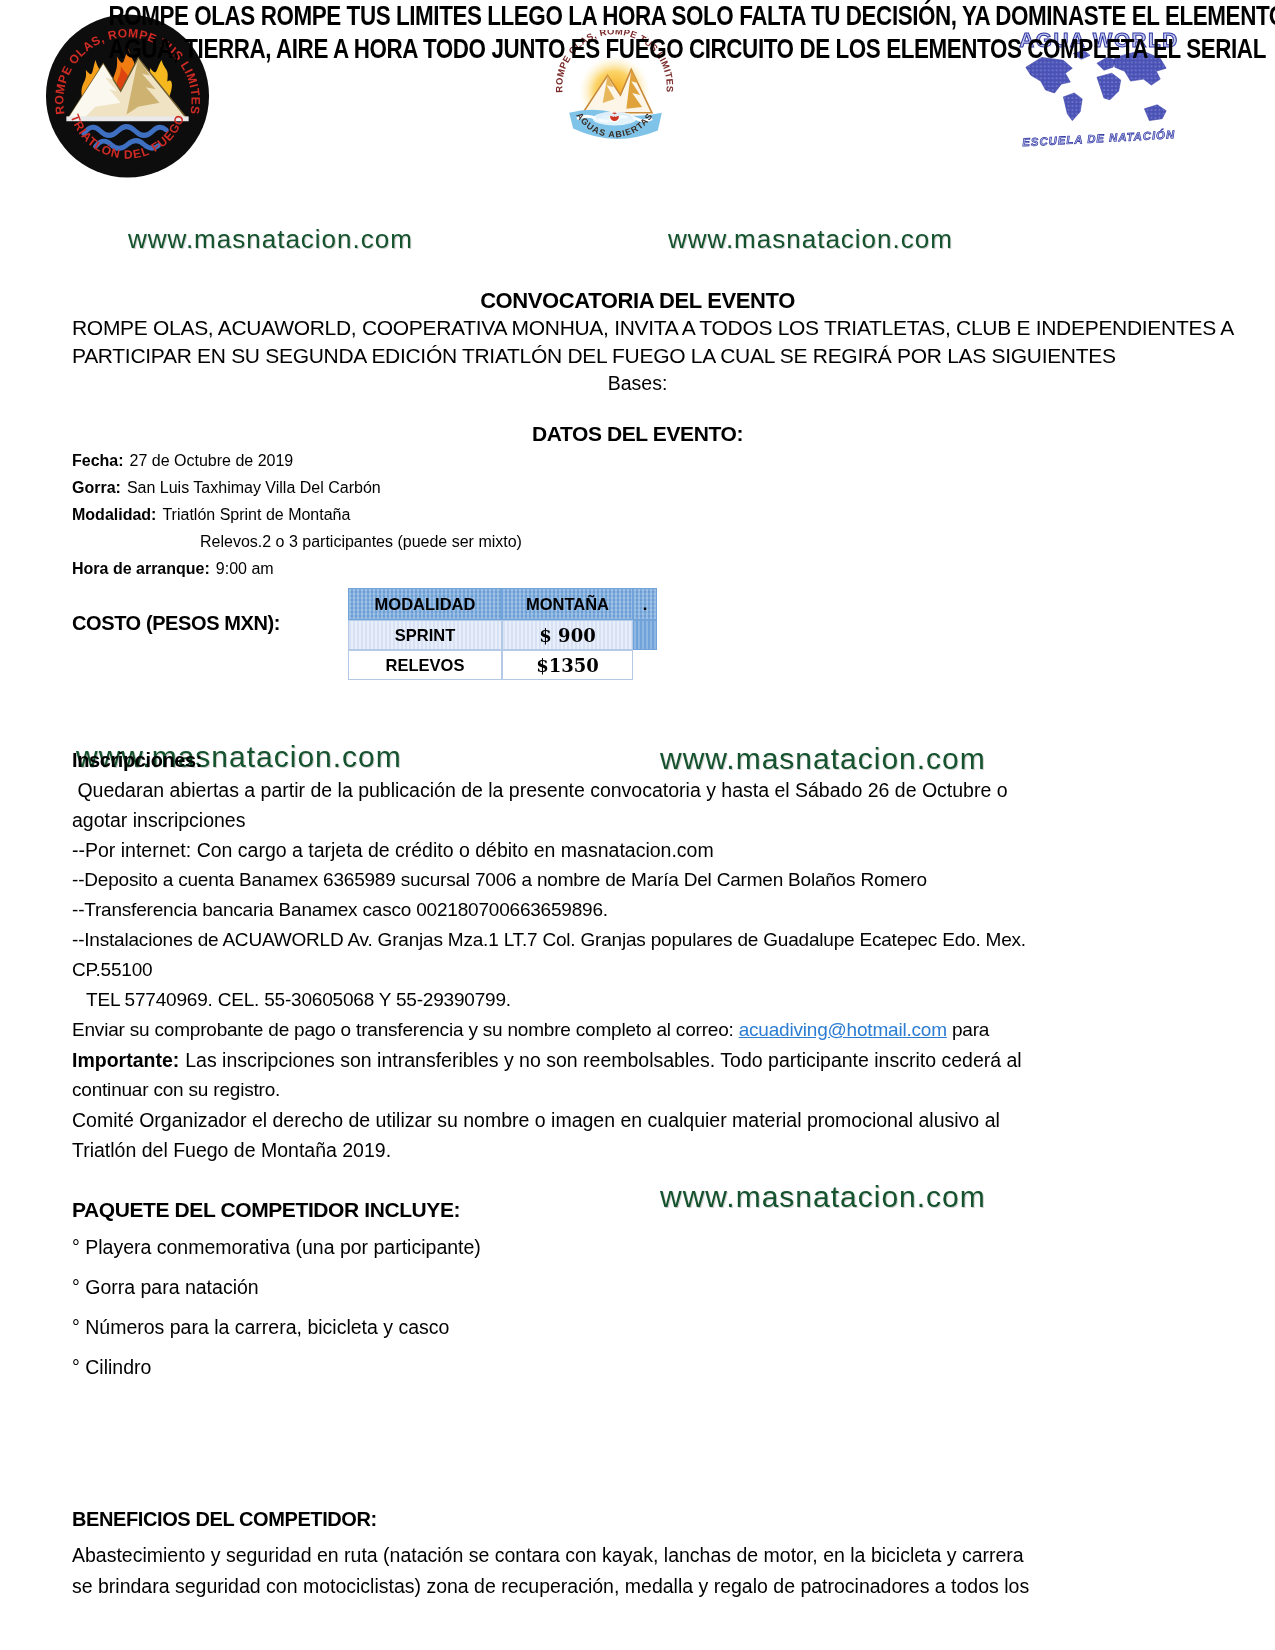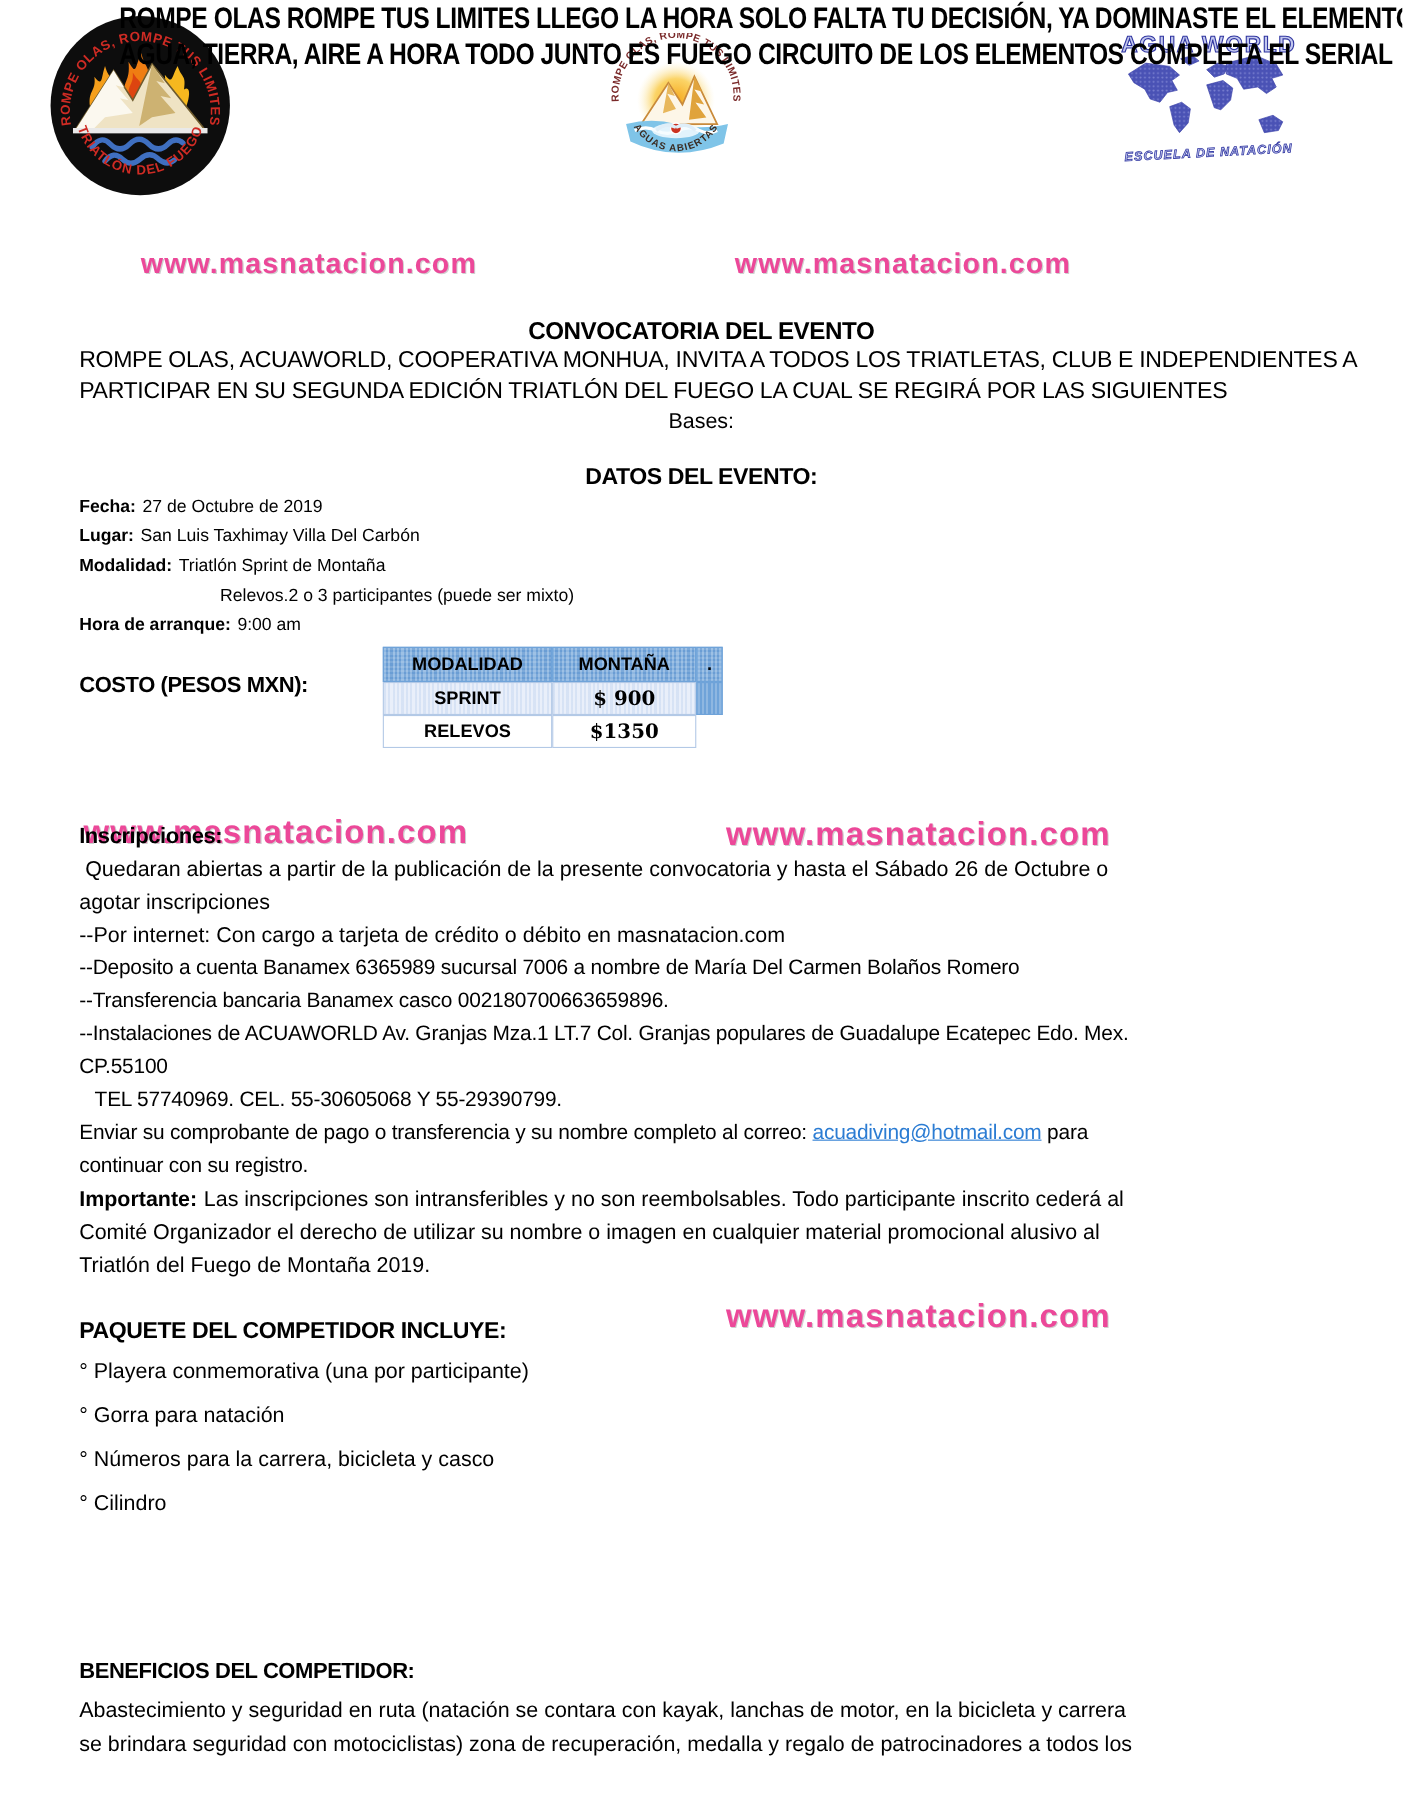--- a/index.html
+++ b/index.html
@@ -5,22 +5,22 @@
   html,body { margin:0; padding:0; background:#ffffff; }
   #page {
     position:relative; width:1275px; height:1650px; background:#ffffff;
     font-family:"Liberation Sans", sans-serif; color:#000; overflow:hidden;
   }
   .abs { position:absolute; }
   .z1 { z-index:1; }
 
   
   .wm {
-    position:absolute; z-index:0; font-weight:bold; letter-spacing:1px;
-    color:#ec4899; text-shadow:1px 1px 0 #cfcfcf; white-space:pre;
+    position:absolute; z-index:0; font-weight:normal; letter-spacing:1px;
+    color:#14532d; text-shadow:1px 1px 0 #cfcfcf; white-space:pre;
   }
   .wm-sm { font-size:26px; }
   .wm-lg { font-size:30px; }
 
   
   .logo-svg { display:block; }
 
   
   #title { left:0; top:198; width:1275px; text-align:center; }
   .title-line {
@@ -200,21 +200,21 @@
   <div id="sec-convocatoria" class="abs z1">
     <div class="h-main c">CONVOCATORIA DEL EVENTO</div>
     <div class="line convo-line">ROMPE OLAS, ACUAWORLD, COOPERATIVA MONHUA, INVITA A TODOS LOS TRIATLETAS, CLUB E INDEPENDIENTES A</div>
     <div class="line convo-line">PARTICIPAR EN SU SEGUNDA EDICIÓN TRIATLÓN DEL FUEGO LA CUAL SE REGIRÁ POR LAS SIGUIENTES</div>
     <div class="bases-line c">Bases:</div>
   </div>
 
   <div id="sec-datos" class="abs z1">
     <div class="h-sec c">DATOS DEL EVENTO:</div>
     <div class="line datos-line"><span class="lbl">Fecha:</span><span>27 de Octubre de 2019</span></div>
-    <div class="line datos-line"><span class="lbl">Lugar:</span><span>San Luis Taxhimay Villa Del Carbón</span></div>
+    <div class="line datos-line"><span class="lbl">Gorra:</span><span>San Luis Taxhimay Villa Del Carbón</span></div>
     <div class="line datos-line"><span class="lbl">Modalidad:</span><span>Triatlón Sprint de Montaña</span></div>
     <div class="line datos-line indent-relevos">Relevos.2 o 3 participantes (puede ser mixto)</div>
     <div class="line datos-line"><span class="lbl">Hora de arranque:</span><span>9:00 am</span></div>
   </div>
 
   <div id="sec-costo" class="abs z1">
     <div id="costo-label">COSTO (PESOS MXN):</div>
     <div id="cost-table">
       <div class="ct-cell ct-head">MODALIDAD</div>
       <div class="ct-cell ct-head">MONTAÑA</div>
@@ -234,22 +234,22 @@
     <div class="insc-head">Inscripciones:</div>
     <div class="line body-line"> Quedaran abiertas a partir de la publicación de la presente convocatoria y hasta el Sábado 26 de Octubre o</div>
     <div class="line body-line">agotar inscripciones</div>
     <div class="line body-line">--Por internet: Con cargo a tarjeta de crédito o débito en masnatacion.com</div>
     <div class="line alt-line">--Deposito a cuenta Banamex 6365989 sucursal 7006 a nombre de María Del Carmen Bolaños Romero</div>
     <div class="line alt-line">--Transferencia bancaria Banamex casco 002180700663659896.</div>
     <div class="line alt-line">--Instalaciones de ACUAWORLD Av. Granjas Mza.1 LT.7 Col. Granjas populares de Guadalupe Ecatepec Edo. Mex.</div>
     <div class="line alt-line">CP.55100</div>
     <div class="line alt-line tel-indent">TEL 57740969. CEL. 55-30605068 Y 55-29390799.</div>
     <div class="line alt-line"><span>Enviar su comprobante de pago o transferencia y su nombre completo al correo: </span><a class="email">acuadiving@hotmail.com</a><span> para</span></div>
+    <div class="line body-line"><span class="lbl">Importante:</span><span>Las inscripciones son intransferibles y no son reembolsables. Todo participante inscrito cederá al</span></div>
     <div class="line alt-line">continuar con su registro.</div>
-    <div class="line body-line"><span class="lbl">Importante:</span><span>Las inscripciones son intransferibles y no son reembolsables. Todo participante inscrito cederá al</span></div>
     <div class="line body-line">Comité Organizador el derecho de utilizar su nombre o imagen en cualquier material promocional alusivo al</div>
     <div class="line body-line">Triatlón del Fuego de Montaña 2019.</div>
   </div>
 
   <div id="sec-paquete" class="abs z1">
     <div class="h-paq">PAQUETE DEL COMPETIDOR INCLUYE:</div>
     <div class="line pq-item">° Playera conmemorativa (una por participante)</div>
     <div class="line pq-item">° Gorra para natación</div>
     <div class="line pq-item">° Números para la carrera, bicicleta y casco</div>
     <div class="line pq-item">° Cilindro</div>

